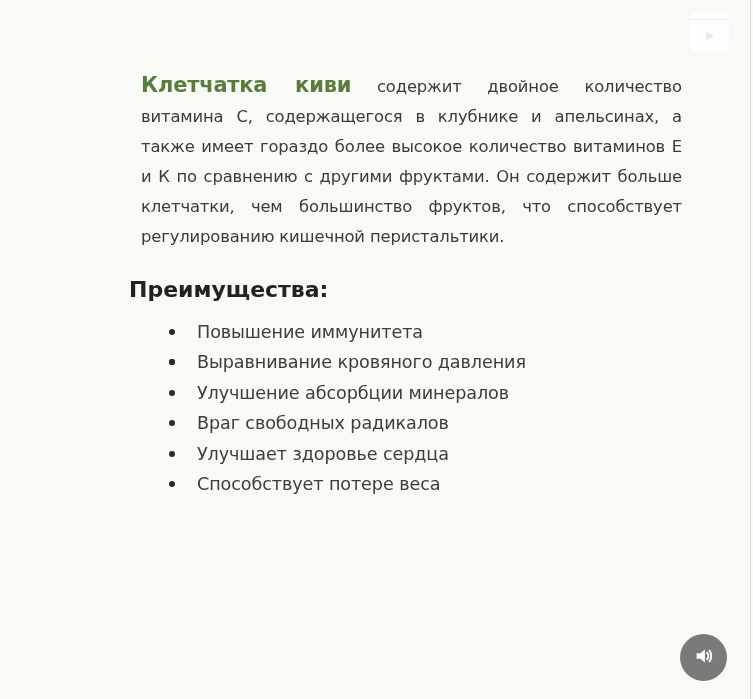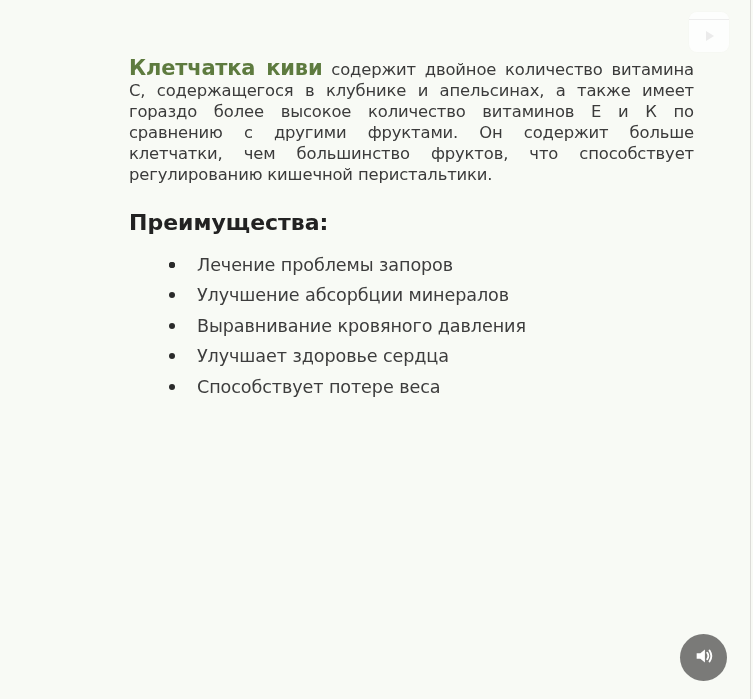--- a/index.html
+++ b/index.html
@@ -53,23 +53,23 @@
       border-top: 5px solid transparent;
       border-bottom: 5px solid transparent;
     }
     .content {
       position: absolute;
       left: 129px;
       top: 58px;
       width: 565px;
     }
     .para {
-      margin: 0;
+      margin: 12px;
       font-size: 16.4px;
-      line-height: 21px;
+      line-height: 30px;
       text-align: justify;
       letter-spacing: -0.15px;
     }
     .para .lead {
       color: #5e7b3f;
       font-weight: bold;
       font-size: 21px;
       letter-spacing: -0.2px;
     }
     .heading {
@@ -125,24 +125,25 @@
 <div class="right-edge"></div>
 
 <div class="reel-icon"></div>
 
 <div class="content">
   <p class="para"><span class="lead">Клетчатка киви</span><span> содержит двойное количество витамина С, содержащегося в клубнике и апельсинах, а также имеет гораздо более высокое количество витаминов Е и К по сравнению с другими фруктами. Он содержит больше клетчатки, чем большинство фруктов, что способствует регулированию кишечной перистальтики.</span></p>
 
   <h2 class="heading">Преимущества:</h2>
 
   <ul class="benefits">
+    <li><span class="bullet"></span><span>Повышение иммунитета</span></li>
     <li><span class="bullet"></span></li>
-    <li><span class="bullet"></span><span>Лечение проблемы запоров</span></li>
+    <li><span class="bullet"></span><span>Выравнивание кровяного давления</span></li>
     <li><span class="bullet"></span><span>Улучшение абсорбции минералов</span></li>
-    <li><span class="bullet"></span><span>Выравнивание кровяного давления</span></li>
+    <li><span class="bullet"></span><span>Враг свободных радикалов</span></li>
     <li><span class="bullet"></span><span>Улучшает здоровье сердца</span></li>
     <li><span class="bullet"></span><span>Способствует потере веса</span></li>
   </ul>
 </div>
 
 <div class="sound-button">
   <span>
     <svg viewBox="0 0 24 24">
       <path d="M4 9 H8 L13 5 V19 L8 15 H4 Z" fill="#ffffff"></path>
       <path d="M15.5 8.5 Q18 12 15.5 15.5" stroke="#ffffff" stroke-width="2" fill="none" stroke-linecap="round"></path>

